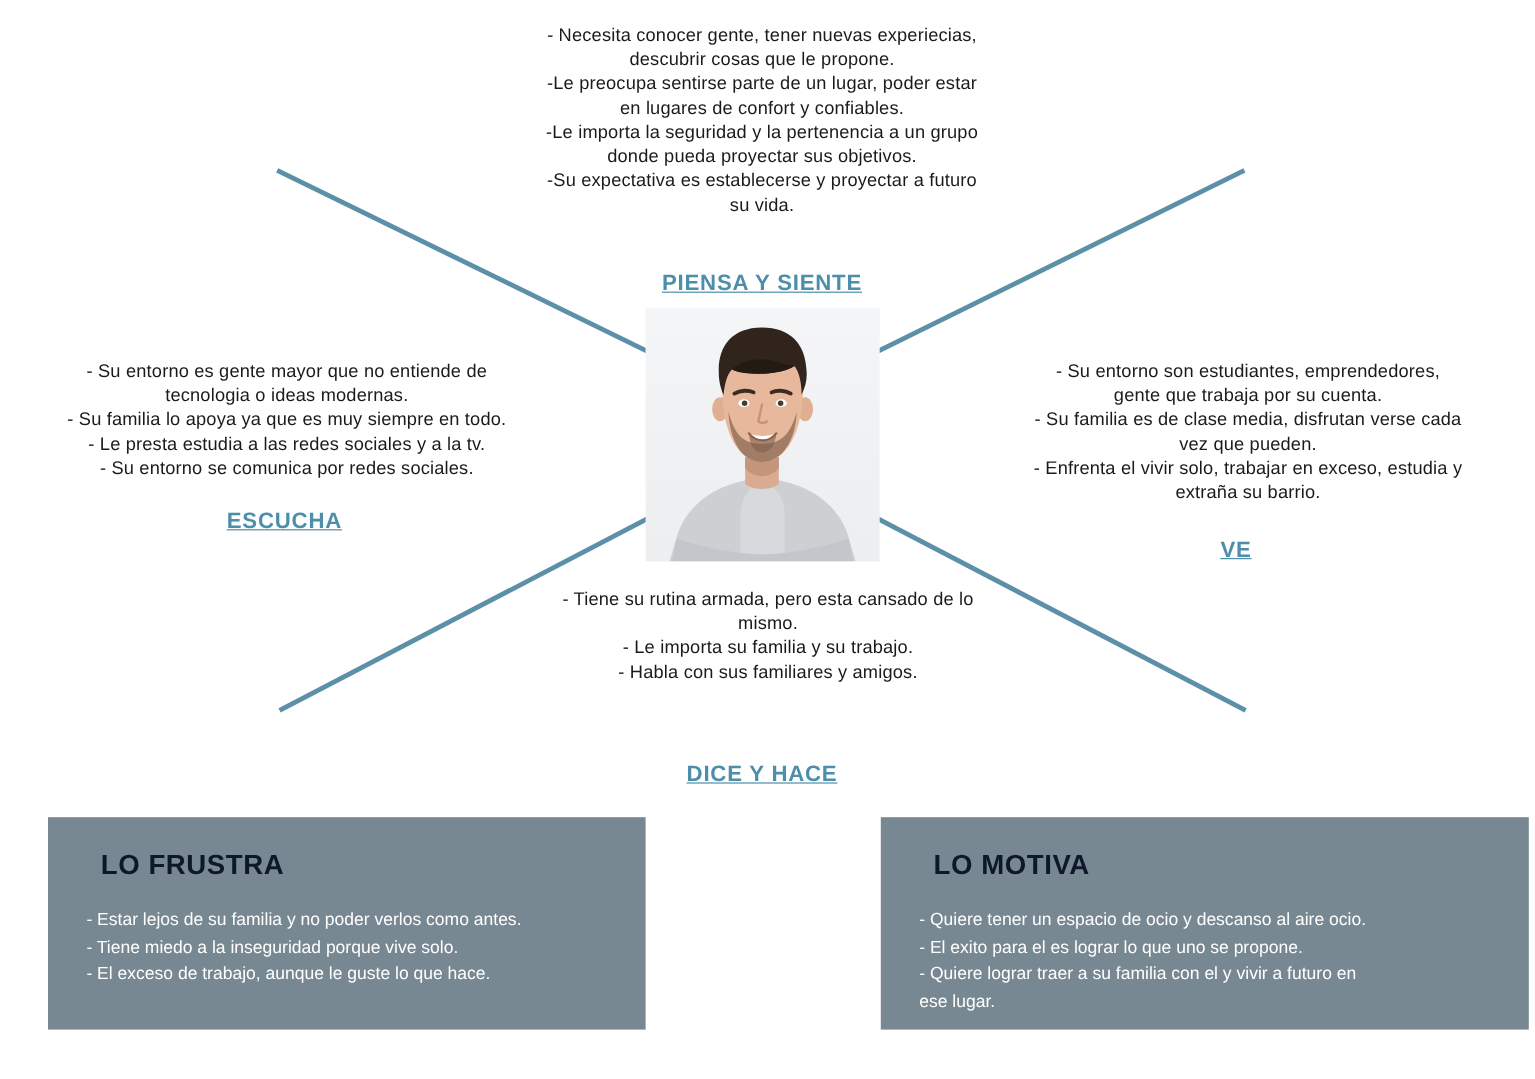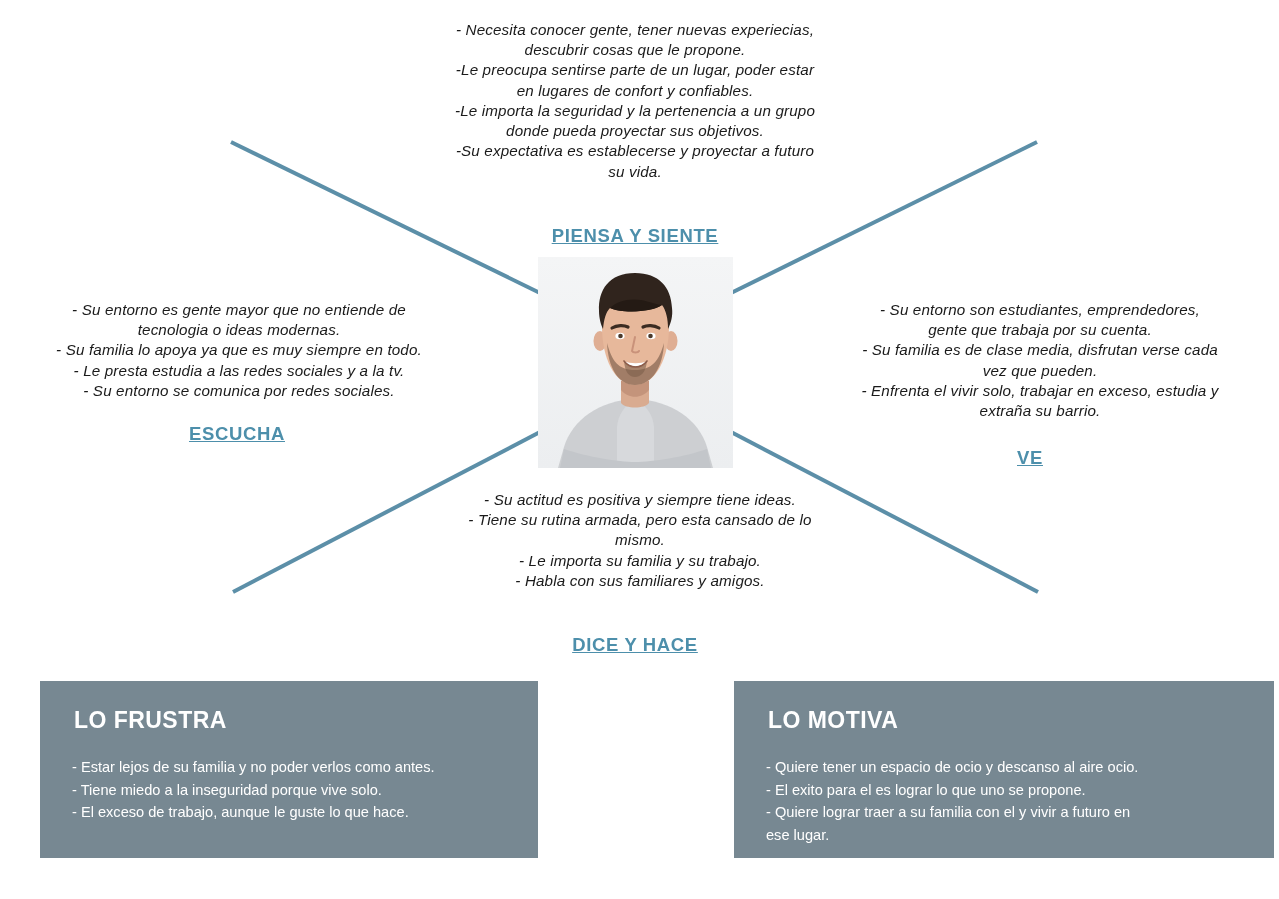--- a/index.html
+++ b/index.html
@@ -28,21 +28,20 @@
   }
 
   
   .quad-text {
     position: absolute;
     text-align: center;
     color: #1a1a1a;
     font-size: 15.2px;
     line-height: 1.33;
     letter-spacing: 0.01em;
-    font-style: italic;
   }
   .quad-text p {
     margin: 0;
   }
 
   
   .quad-heading {
     position: absolute;
     text-align: center;
     color: #4d8fab;
@@ -65,25 +64,25 @@
   .persona-photo svg { display: block; }
 
   
   .panel {
     position: absolute;
     background: #778892;
     box-sizing: border-box;
     padding: 26px 30px 20px 32px;
   }
   .panel-title {
-    color: #ffffff;
+    color: #0f172a;
     font-weight: bold;
     font-size: 23px;
     letter-spacing: 0.02em;
-    margin: 0 0 22px 2px;
+    margin: 0 0 22px 12px;
   }
   .panel-body {
     color: #ffffff;
     font-size: 14.6px;
     line-height: 1.55;
   }
   .panel-body p { margin: 0; }
 
   #panel-frustra { left: 40px;  top: 681px; width: 498px; height: 177px; }
   #panel-motiva  { left: 734px; top: 681px; width: 540px; height: 177px; }
@@ -125,21 +124,20 @@
     <p>- Su entorno son estudiantes, emprendedores,</p>
     <p>gente que trabaja por su cuenta.</p>
     <p>- Su familia es de clase media, disfrutan verse cada</p>
     <p>vez que pueden.</p>
     <p>- Enfrenta el vivir solo, trabajar en exceso, estudia y</p>
     <p>extraña su barrio.</p>
   </div>
   <div class="quad-heading" id="heading-ve" style="left:900px; top:447px; width:260px;">VE</div>
 
   <div class="quad-text" id="text-dice" style="left:430px; top:490px; width:420px;">
-    <p>- Su actitud es positiva y siempre tiene ideas.</p>
     <p>- Tiene su rutina armada, pero esta cansado de lo</p>
     <p>mismo.</p>
     <p>- Le importa su familia y su trabajo.</p>
     <p>- Habla con sus familiares y amigos.</p>
   </div>
   <div class="quad-heading" id="heading-dice" style="left:505px; top:634px; width:260px;">DICE Y HACE</div>
 
   <div class="persona-photo">
     <svg width="195" height="211" viewBox="0 0 195 211">
       <defs>

